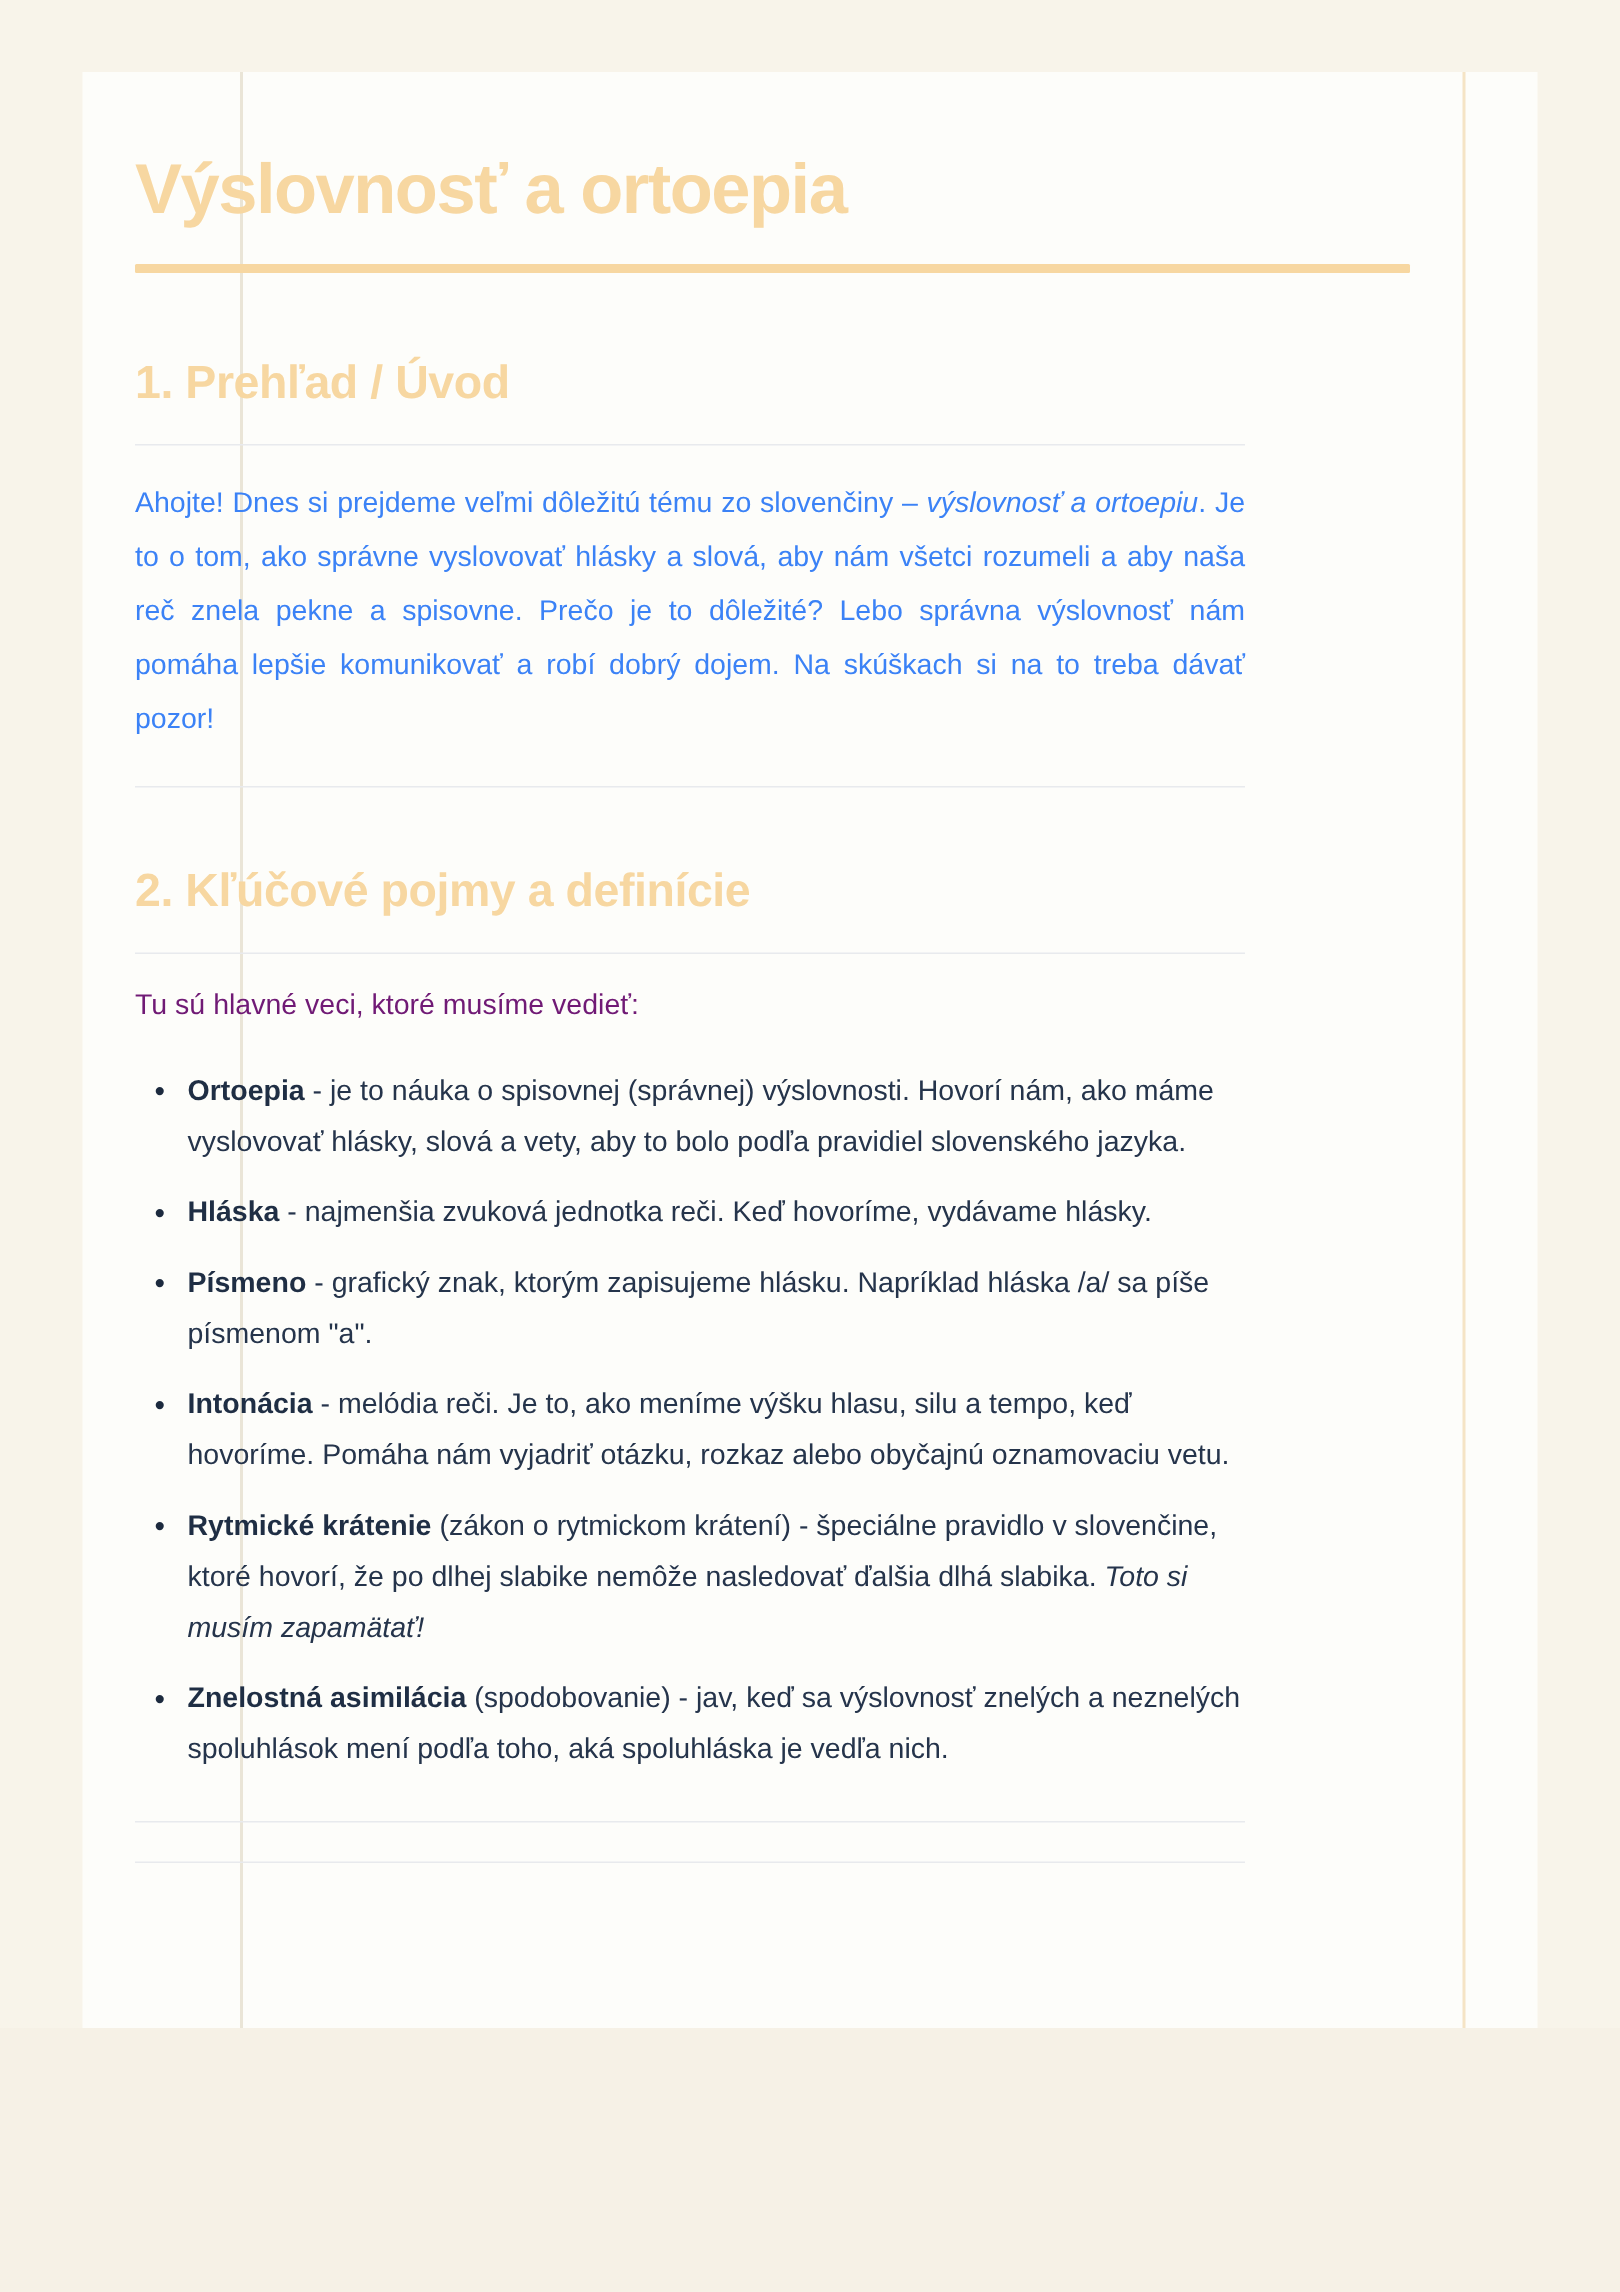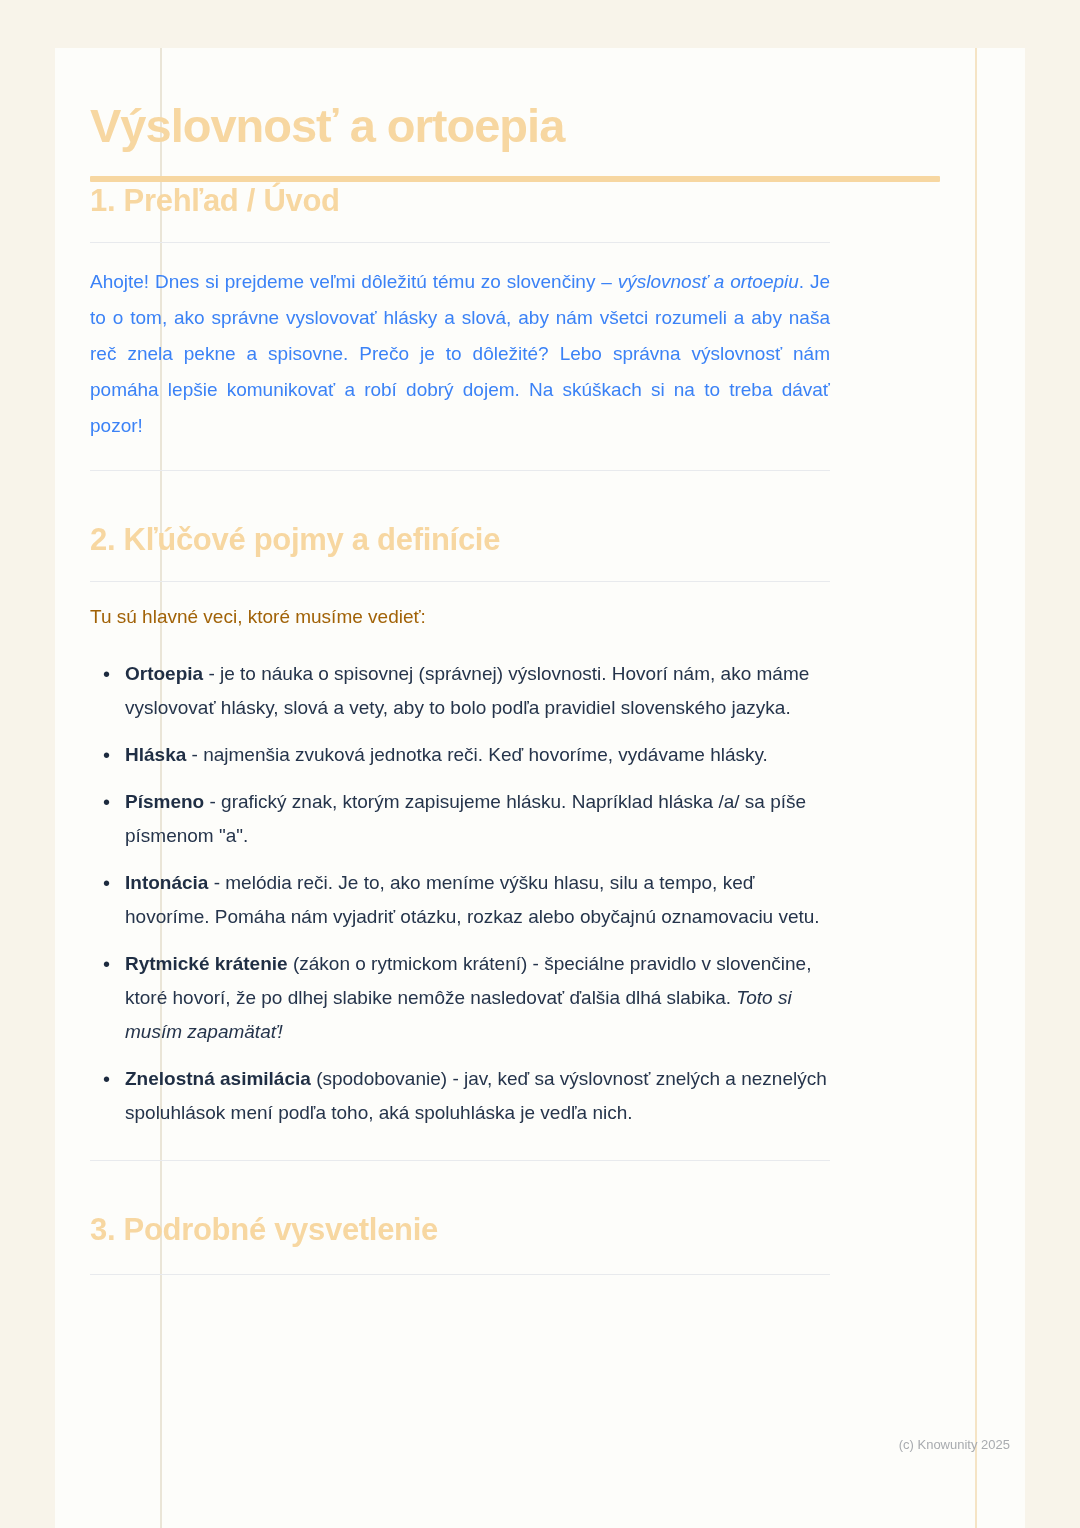--- a/index.html
+++ b/index.html
@@ -2,21 +2,21 @@
 <html><head>
 <meta charset="utf-8">
 <style>
   * { margin: 0; padding: 0; box-sizing: border-box; }
   html, body { background: #f6f1e6; }
   body { font-family: "Liberation Sans", "DejaVu Sans", sans-serif; }
 
   .canvas {
     position: relative;
     width: 1080px;
-    height: 1528px;
+    height: 1352px;
     background: #f8f4ea;
     overflow: hidden;
   }
 
   .sheet {
     position: absolute;
     left: 55px;
     top: 48px;
     width: 970px;
     height: 1480px;
@@ -54,21 +54,21 @@
     border-radius: 1px;
   }
 
   .section-heading {
     font-size: 31px;
     font-weight: 700;
     letter-spacing: -0.3px;
     color: #f7d7a1;
     line-height: 1.2;
   }
-  .h-first  { }
+  .h-first  { margin-top: 54px; }
   .h-after  { margin-top: 50px; }
 
   .divider {
     width: 740px;
     height: 1px;
     background: #e8eaed;
   }
   .under-heading { margin-top: 23px; }
   .section-end   { margin-top: 26px; }
   .after-list    { margin-top: 30px; }
@@ -82,21 +82,21 @@
     color: #3b82f6;
     text-align: justify;
   }
   .para em { font-style: italic; }
 
   .intro {
     margin-top: 21px;
     width: 740px;
     font-size: 19px;
     line-height: 28px;
-    color: #a16207;
+    color: #701a75;
   }
 
   ul.bullets {
     list-style: none;
     margin-top: 26px;
     width: 745px;
   }
   ul.bullets li {
     position: relative;
     padding-left: 35px;
@@ -155,21 +155,20 @@
           <li><strong>Písmeno</strong><span> - grafický znak, ktorým zapisujeme hlásku. Napríklad hláska /a/ sa píše písmenom "a".</span></li>
           <li><strong>Intonácia</strong><span> - melódia reči. Je to, ako meníme výšku hlasu, silu a tempo, keď hovoríme. Pomáha nám vyjadriť otázku, rozkaz alebo obyčajnú oznamovaciu vetu.</span></li>
           <li><strong>Rytmické krátenie</strong><span> (zákon o rytmickom krátení) - špeciálne pravidlo v slovenčine, ktoré hovorí, že po dlhej slabike nemôže nasledovať ďalšia dlhá slabika. </span><em class="note">Toto si musím zapamätať!</em></li>
           <li><strong>Znelostná asimilácia</strong><span> (spodobovanie) - jav, keď sa výslovnosť znelých a neznelých spoluhlások mení podľa toho, aká spoluhláska je vedľa nich.</span></li>
         </ul>
 
         <div class="divider after-list"></div>
       </section>
 
       <section>
-        <h2 class="section-heading h-after">3. Podrobné vysvetlenie</h2>
         <div class="divider bottom-rule"></div>
       </section>
 
     </div>
   </div>
 
   <div class="footer-credit">(c) Knowunity 2025</div>
 </div>
 
 </body></html>

